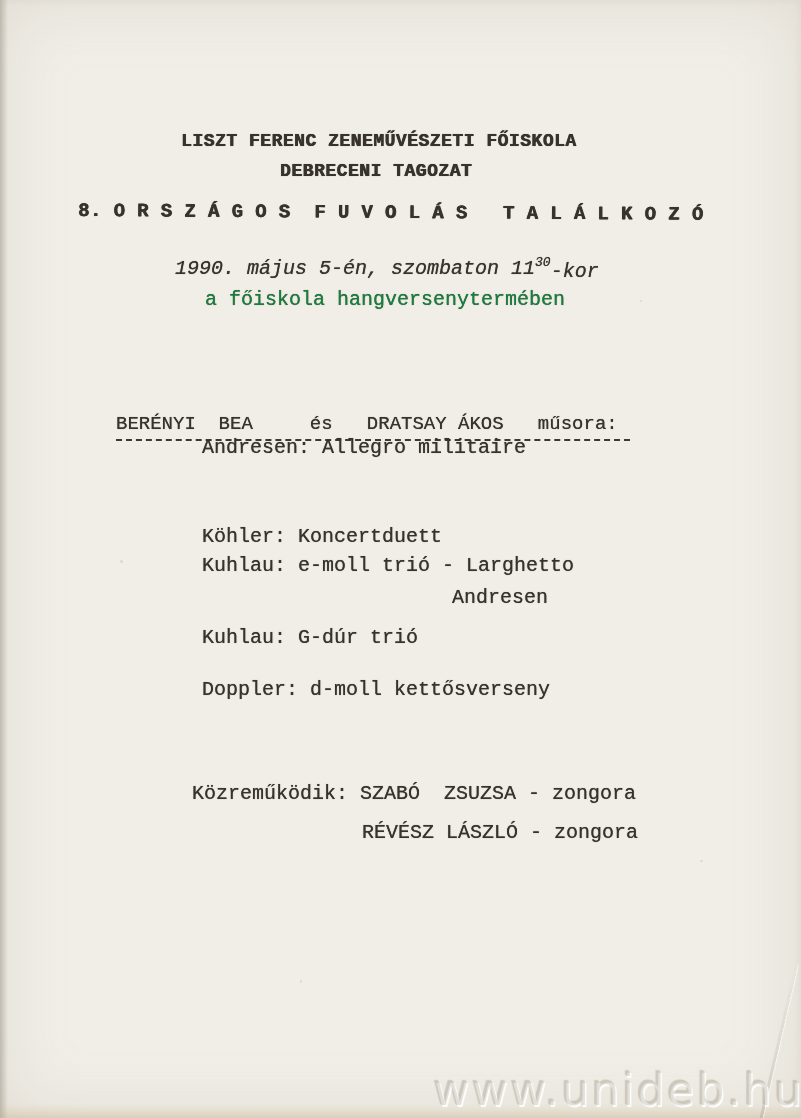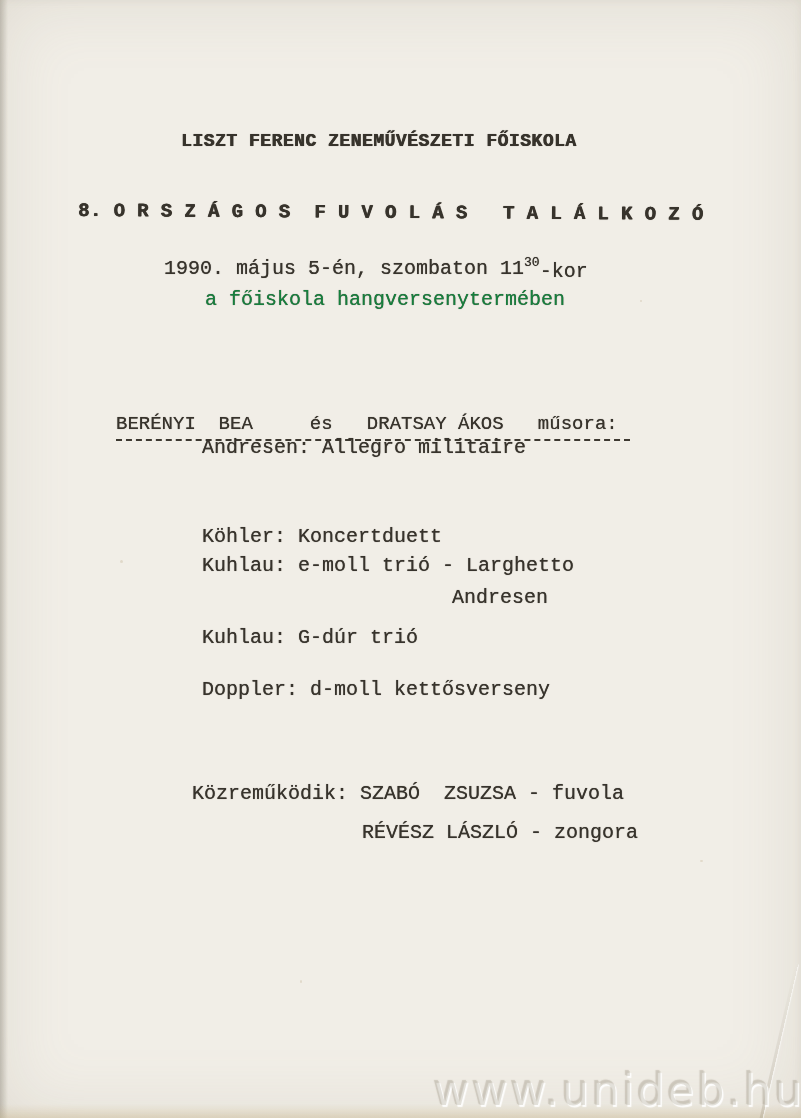--- a/index.html
+++ b/index.html
@@ -27,21 +27,21 @@
   
   .line{position:absolute;white-space:pre;line-height:1.15;
     text-shadow:0 0 0.7px rgba(48,42,34,0.85);}
   .bold{font-weight:700;text-shadow:0.6px 0 0 rgba(48,42,34,0.9), 0 0 0.7px rgba(48,42,34,0.8);}
 
   .l-school{left:181px;top:131px;font-size:18px;letter-spacing:0.5px;}
   .l-dept{left:280px;top:161px;font-size:18px;letter-spacing:0.5px;}
   .l-event{left:78px;top:201px;font-size:19px;letter-spacing:0.4px;
     transform:rotate(0.35deg);transform-origin:left center;}
   .l-event .fat{font-weight:700;text-shadow:0.8px 0 0 rgba(48,42,34,0.95);}
-  .l-date{left:164px;top:257px;font-size:20px;}
+  .l-date{left:175px;top:257px;font-size:20px;font-style:italic;}
   .l-date .sup{display:inline-block;font-size:13px;transform:translateY(-8px);}
   .l-date .suf{display:inline-block;transform:translateY(3px);}
   .l-venue{left:205px;top:288px;font-size:20px;color:#15803d;}
   .l-series{left:229px;top:339px;font-size:18px;}
   .l-performers{left:116px;top:414px;font-size:19px;padding:0 12px 3px 0;
     border-bottom:2px dashed #3d3931;}
   .prow{font-size:20px;}
   .prow .work{margin-left:12px;}
   .l-credits{font-size:20px;}
   .watermark{
@@ -61,20 +61,21 @@
   <div class="left-edge"></div>
   <div class="bottom-edge"></div>
   <div class="crease"></div>
   <div class="speck" style="left:120px;top:560px;width:3px;height:3px;"></div>
   <div class="speck" style="left:640px;top:300px;width:2px;height:2px;"></div>
   <div class="speck" style="left:700px;top:860px;width:3px;height:2px;"></div>
   <div class="speck" style="left:300px;top:980px;width:2px;height:3px;"></div>
 
   <div class="line l-school bold">LISZT FERENC ZENEMŰVÉSZETI FŐISKOLA</div>
 
+  <div class="line l-dept bold">DEBRECENI TAGOZAT</div>
 
   <div class="line l-event bold"><span>8. O R S Z Á G O S  </span><span class="fat">F</span><span> U V O L Á S   T A L Á L K O Z Ó</span></div>
 
   <div class="line l-date"><span>1990. május 5-én, szombaton 11</span><span class="sup">30</span><span class="suf">-kor</span></div>
 
   <div class="line l-venue">a főiskola hangversenytermében</div>
 
 
   <div class="line l-performers">BERÉNYI  BEA     és   DRATSAY ÁKOS   műsora:</div>
 
@@ -83,19 +84,19 @@
   <div class="line prow" style="left:202px;top:525px;"><span>Köhler:</span><span class="work">Koncertduett</span></div>
 
   <div class="line prow" style="left:202px;top:554px;"><span>Kuhlau:</span><span class="work">e-moll trió - Larghetto</span></div>
 
   <div class="line prow" style="left:452px;top:586px;"><span>Andresen</span></div>
 
   <div class="line prow" style="left:202px;top:626px;"><span>Kuhlau:</span><span class="work">G-dúr trió</span></div>
 
   <div class="line prow" style="left:202px;top:678px;"><span>Doppler:</span><span class="work">d-moll kettősverseny</span></div>
 
-  <div class="line l-credits" style="left:192px;top:782px;"><span>Közreműködik:</span><span> SZABÓ  ZSUZSA - fuvola</span></div>
+  <div class="line l-credits" style="left:192px;top:782px;"><span>Közreműködik:</span><span> SZABÓ  ZSUZSA - zongora</span></div>
 
   <div class="line l-credits" style="left:362px;top:821px;"><span>RÉVÉSZ LÁSZLÓ - zongora</span></div>
 
   <div class="watermark">www.unideb.hu</div>
 
 </div>
 
 </body></html>

